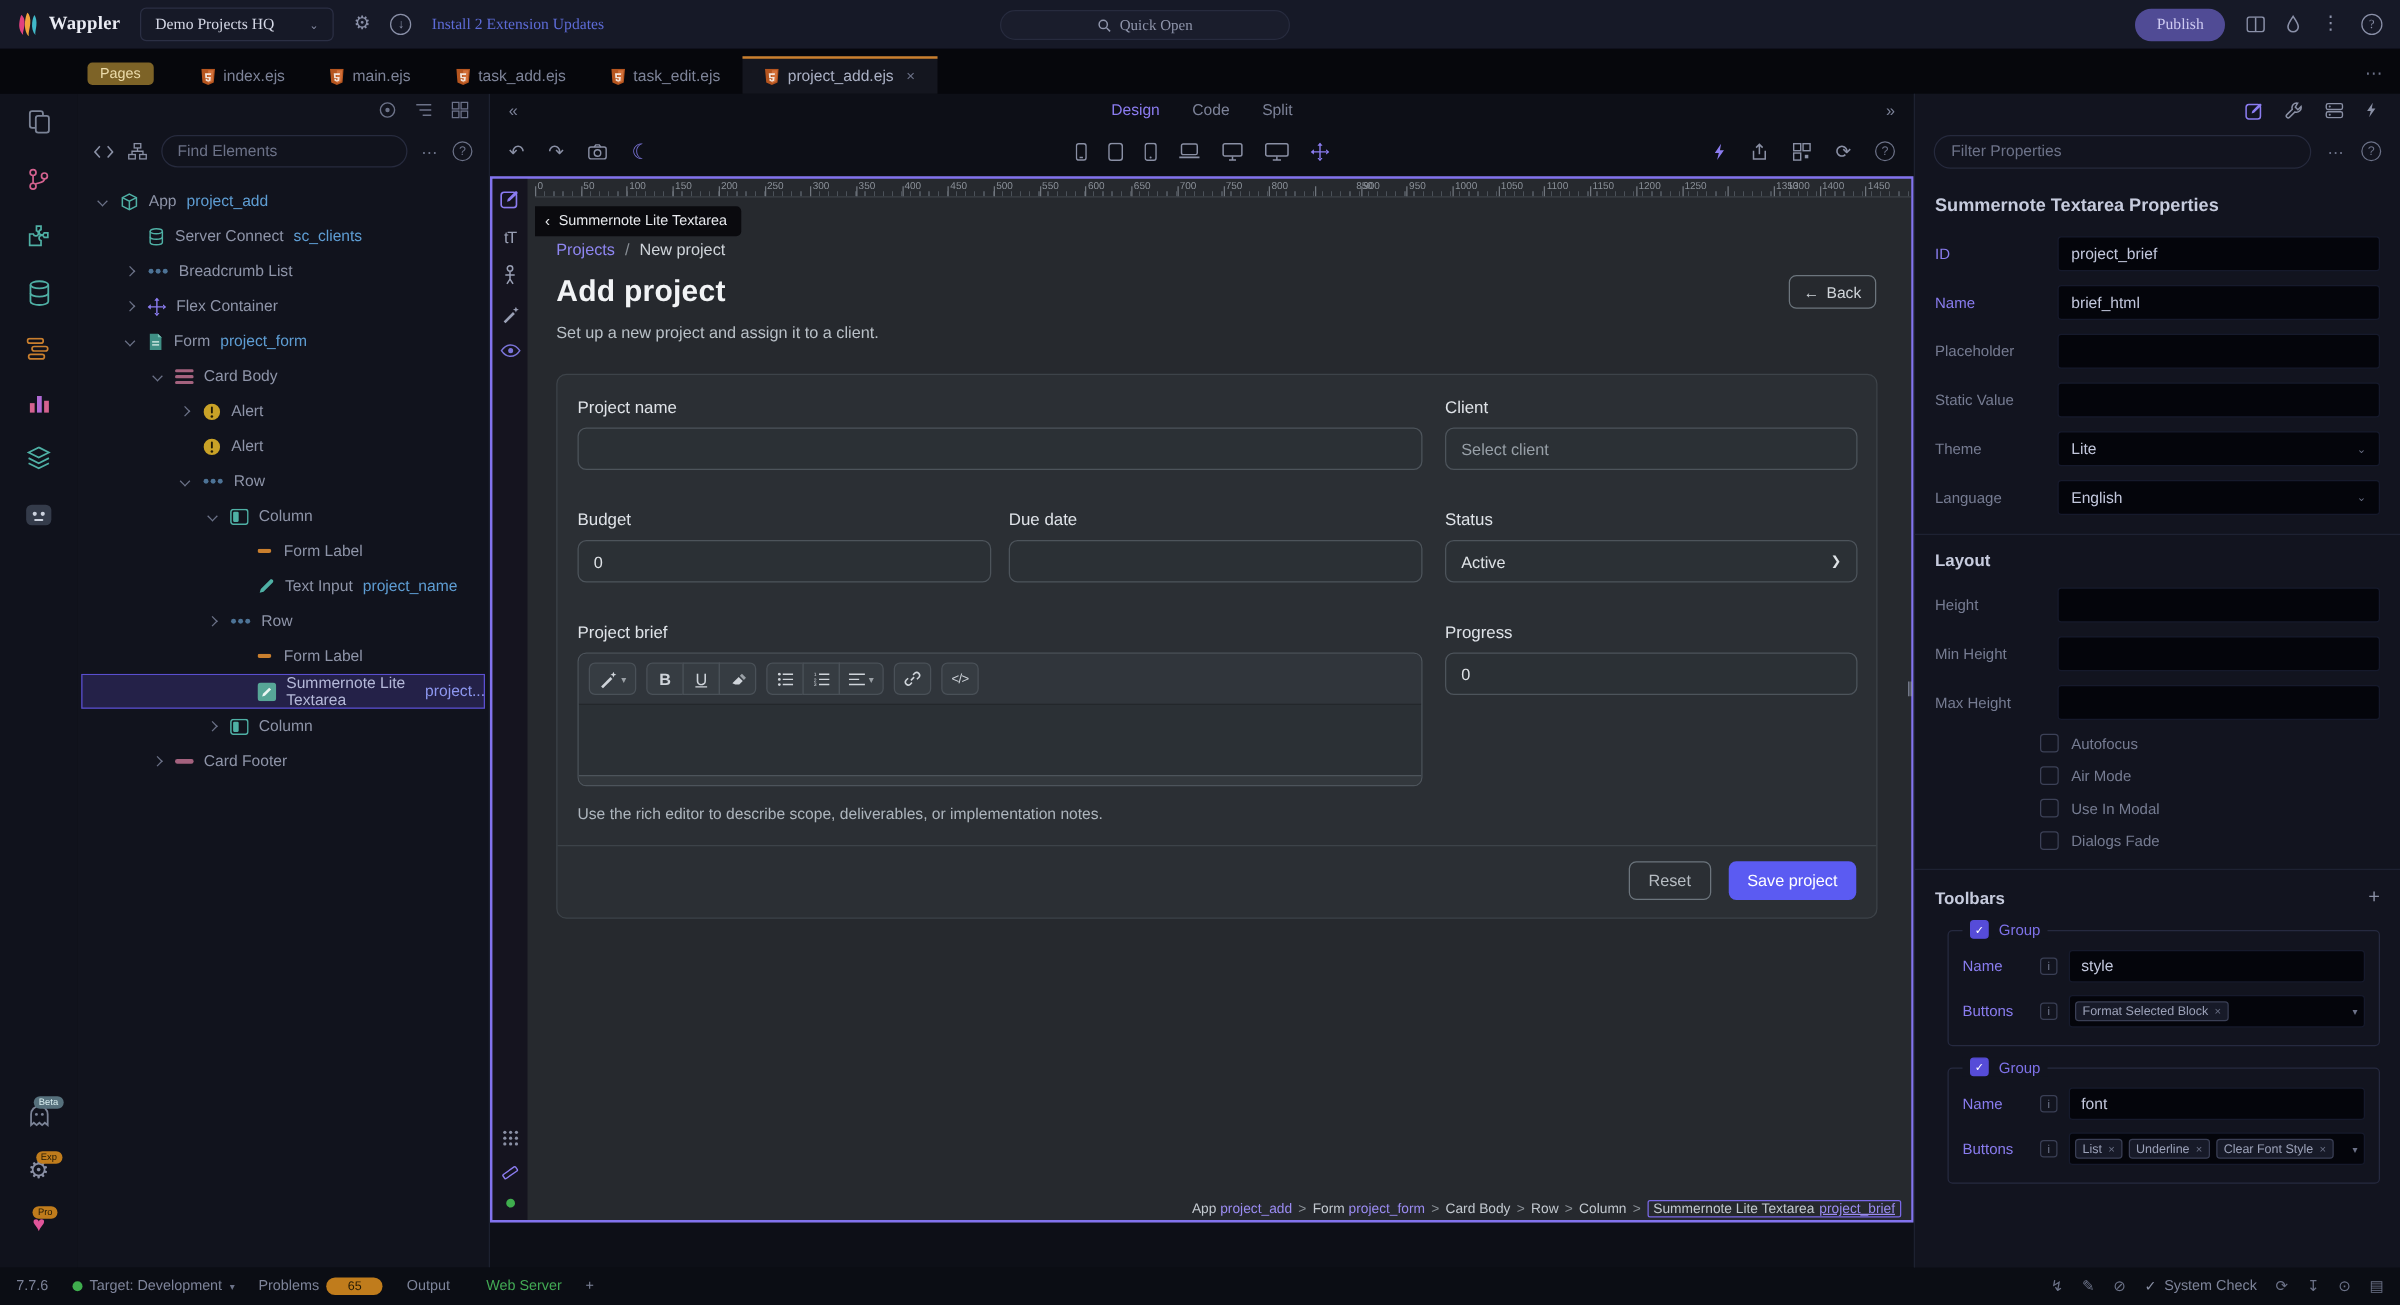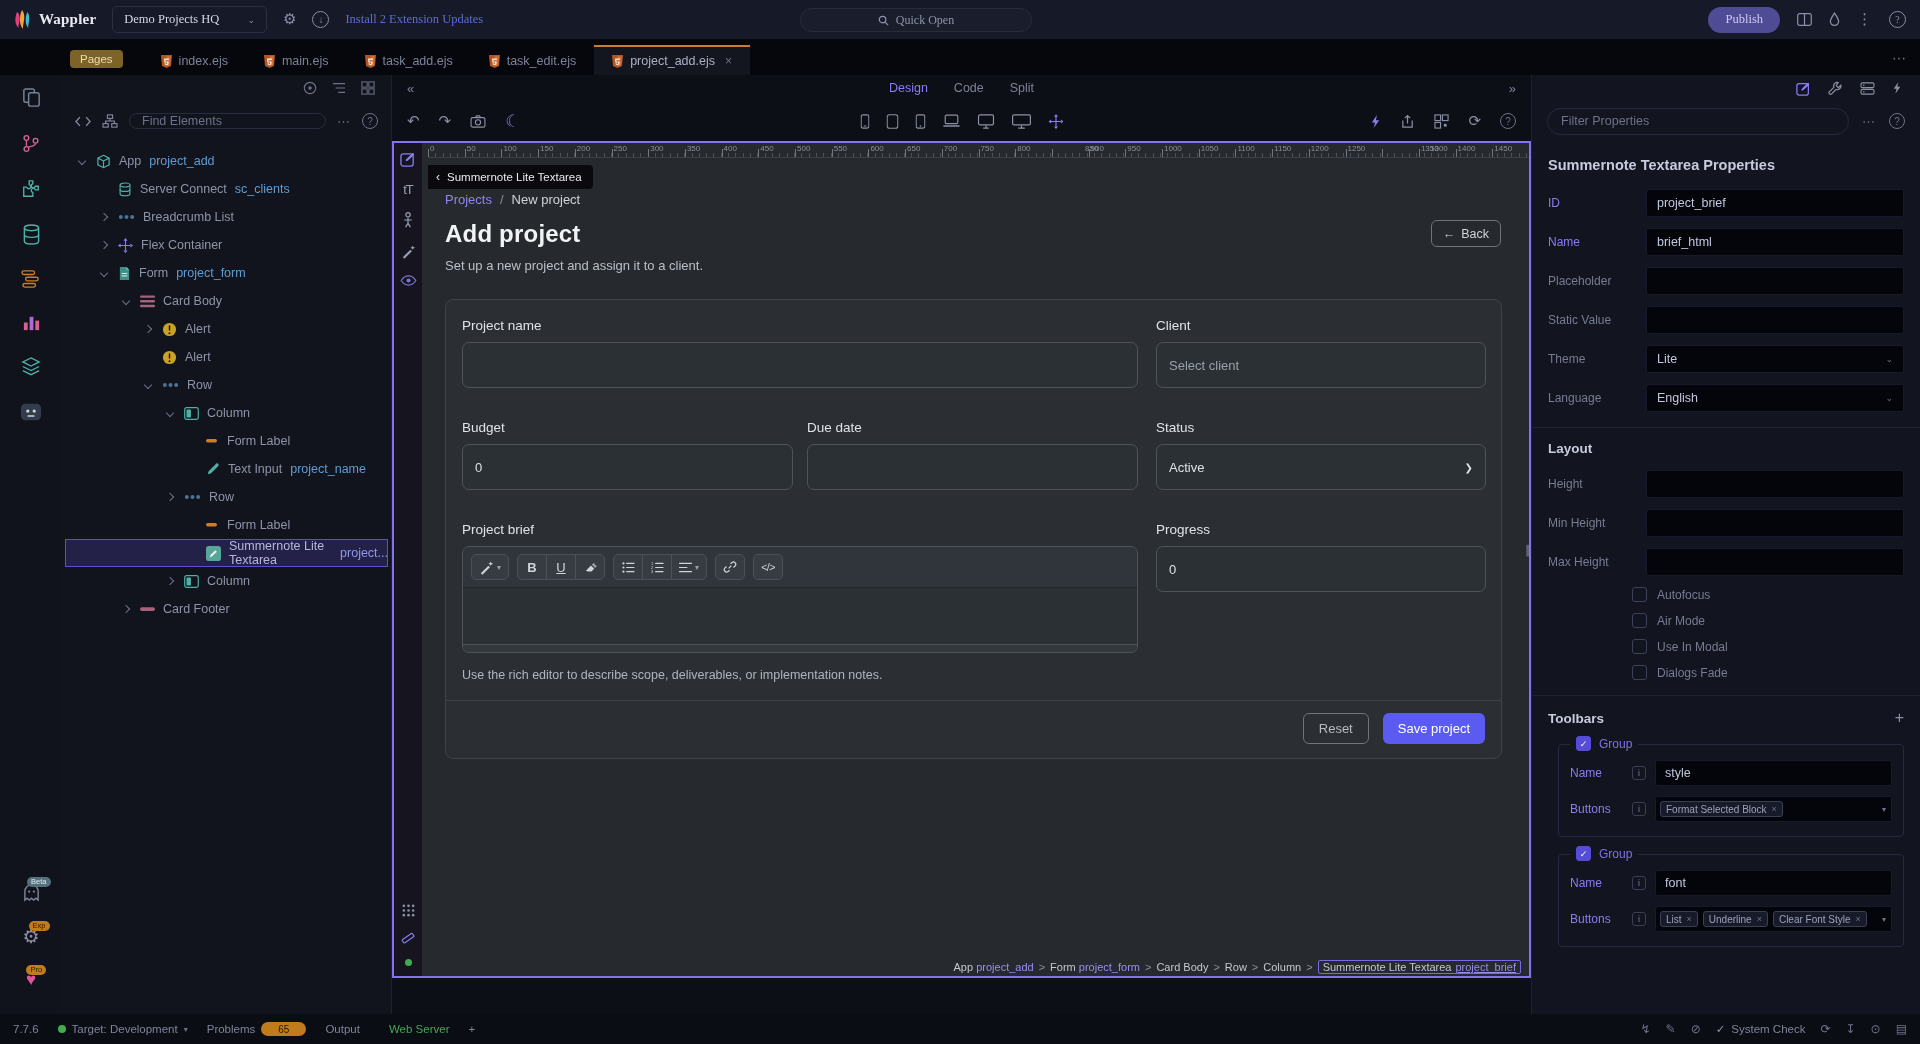--- a/index.html
+++ b/index.html
@@ -34,21 +34,21 @@
   .activity{width:62px;background:#10121c;display:flex;flex-direction:column;align-items:center;padding:12px 0 26px;gap:25px;flex:none;}
   .act-ico{position:relative;cursor:pointer;}
   .act-badge{position:absolute;right:-10px;top:-6px;font-size:7.5px;padding:1px 4px;border-radius:6px;background:#56707c;color:#d8eef0;}
   .act-badge.orange{background:#c07c1c;color:#241a05;}
   .act-spacer{margin-top:auto;}
 
   
   .treepanel{width:330px;background:#11131d;border-right:1px solid #1d2130;display:flex;flex-direction:column;flex:none;}
   .tree-head1{height:26px;display:flex;justify-content:flex-end;align-items:center;gap:15px;padding:0 16px;flex:none;}
   .tree-head2{height:40px;display:flex;align-items:center;gap:11px;padding:0 13px;flex:none;}
-  .find{flex:1;height:16px;border:1px solid #272b3e;border-radius:13px;display:flex;align-items:center;padding:0 12px;color:#6c7288;font-size:12.5px;cursor:text;}
+  .find{flex:1;height:26px;border:1px solid #272b3e;border-radius:13px;display:flex;align-items:center;padding:0 12px;color:#6c7288;font-size:12.5px;cursor:text;}
   .dots3{color:#6c7288;font-size:13px;cursor:pointer;letter-spacing:1px;}
   .qmark{width:16px;height:16px;border:1.2px solid #6c7288;border-radius:50%;font-size:10px;color:#6c7288;display:inline-flex;align-items:center;justify-content:center;cursor:pointer;}
   .tree-list{flex:1;padding-top:6px;font-size:12.5px;color:#8e94a8;overflow:hidden;}
   .titem{height:28px;display:flex;align-items:center;gap:8px;cursor:pointer;margin:0 3px;}
   .titem.selected{background:#242148;box-shadow:inset 0 0 0 1px #5a4fd0;}
   .titem .suffix{color:#5e9dd3;}
   .titem.selected .label{color:#b4b8d8;}
   .titem.selected .suffix{color:#8d97ef;}
   .exp{width:11px;height:11px;position:relative;flex:none;}
   .exp.closed::before,.exp.open::before{content:"";position:absolute;left:2px;top:2px;width:5px;height:5px;border-right:1.4px solid #6c7288;border-bottom:1.4px solid #6c7288;}
@@ -89,21 +89,21 @@
   .pg-bc{font-size:13px;margin-bottom:13px;display:flex;gap:8px;}
   .pg-bc a{color:#8e86f0;text-decoration:none;cursor:pointer;}
   .pg-bc .cur{color:#cfd4da;}
   .pg-bc .sep{color:#8a9097;}
   .page h1{font-size:24px;color:#f1f3f5;margin-bottom:10px;letter-spacing:.2px;}
   .page .sub{font-size:13px;color:#b9c0c7;}
   .backbtn{position:absolute;right:28px;top:62px;height:27px;display:flex;align-items:center;gap:6px;background:transparent;border:1px solid #6c757d;border-radius:6px;color:#cfd4d9;font-size:12.5px;padding:0 11px;font-family:inherit;cursor:pointer;}
   .card{margin-top:26px;width:1057px;background:#2b2f34;border:1px solid #3d4349;border-radius:8px;padding:18px 16px 0;}
   .fgrid{display:grid;grid-template-columns:676px 330px;column-gap:18px;margin-bottom:32px;}
   .fgrid label{display:block;font-size:13.5px;color:#dfe3e8;margin-bottom:9px;}
-  .input{height:46px;background:#2b3035;border:1px solid #4d545b;border-radius:7px;display:flex;align-items:center;padding:0 12px;font-size:13px;color:#dee2e6;cursor:text;}
+  .input{height:34px;background:#2b3035;border:1px solid #4d545b;border-radius:7px;display:flex;align-items:center;padding:0 12px;font-size:13px;color:#dee2e6;cursor:text;}
   .input .ph{color:#98a0a8;}
   .input.select{justify-content:space-between;cursor:pointer;}
   .input.select .sel-chev{font-size:10px;color:#dee2e6;}
   .split2{display:grid;grid-template-columns:1fr 1fr;column-gap:14px;}
   .sn{border:1px solid #4d545b;border-radius:7px;overflow:hidden;}
   .sn-toolbar{background:#30353b;padding:7px 8px;display:flex;gap:8px;border-bottom:1px solid #23272b;}
   .sn-group{display:flex;}
   .sn-btn{min-width:30px;height:26px;background:#363c42;border:1px solid #4a5158;display:flex;align-items:center;justify-content:center;gap:3px;color:#cfd4da;font-size:12px;cursor:pointer;padding:0 7px;margin-left:-1px;}
   .sn-group .sn-btn:first-child{border-radius:5px 0 0 5px;margin-left:0;}
   .sn-group .sn-btn:last-child{border-radius:0 5px 5px 0;}

